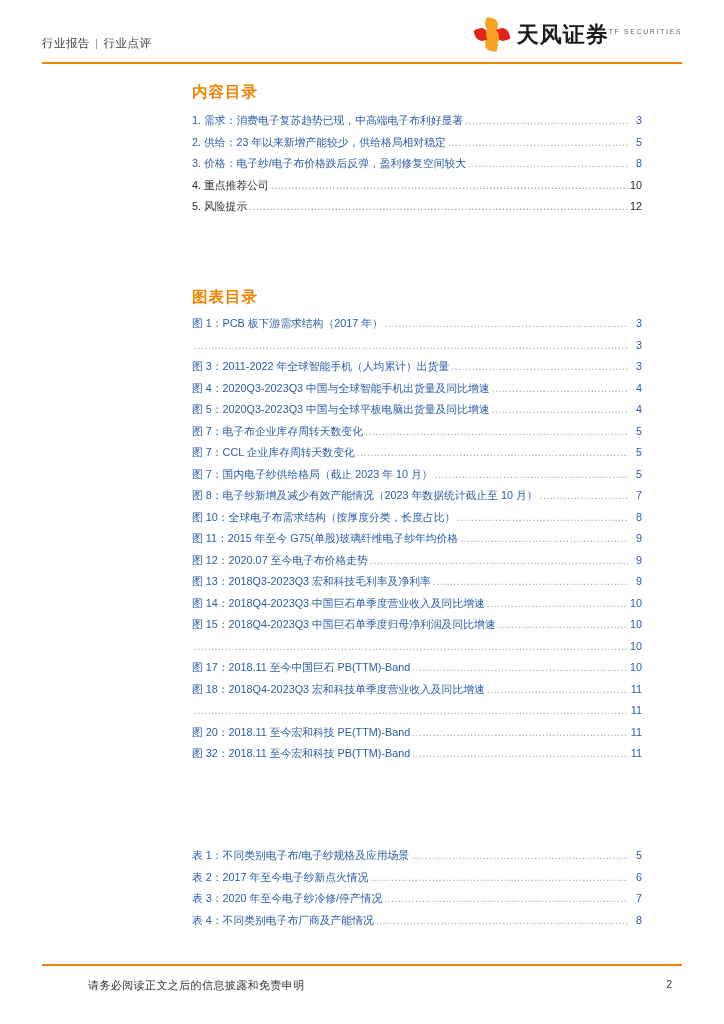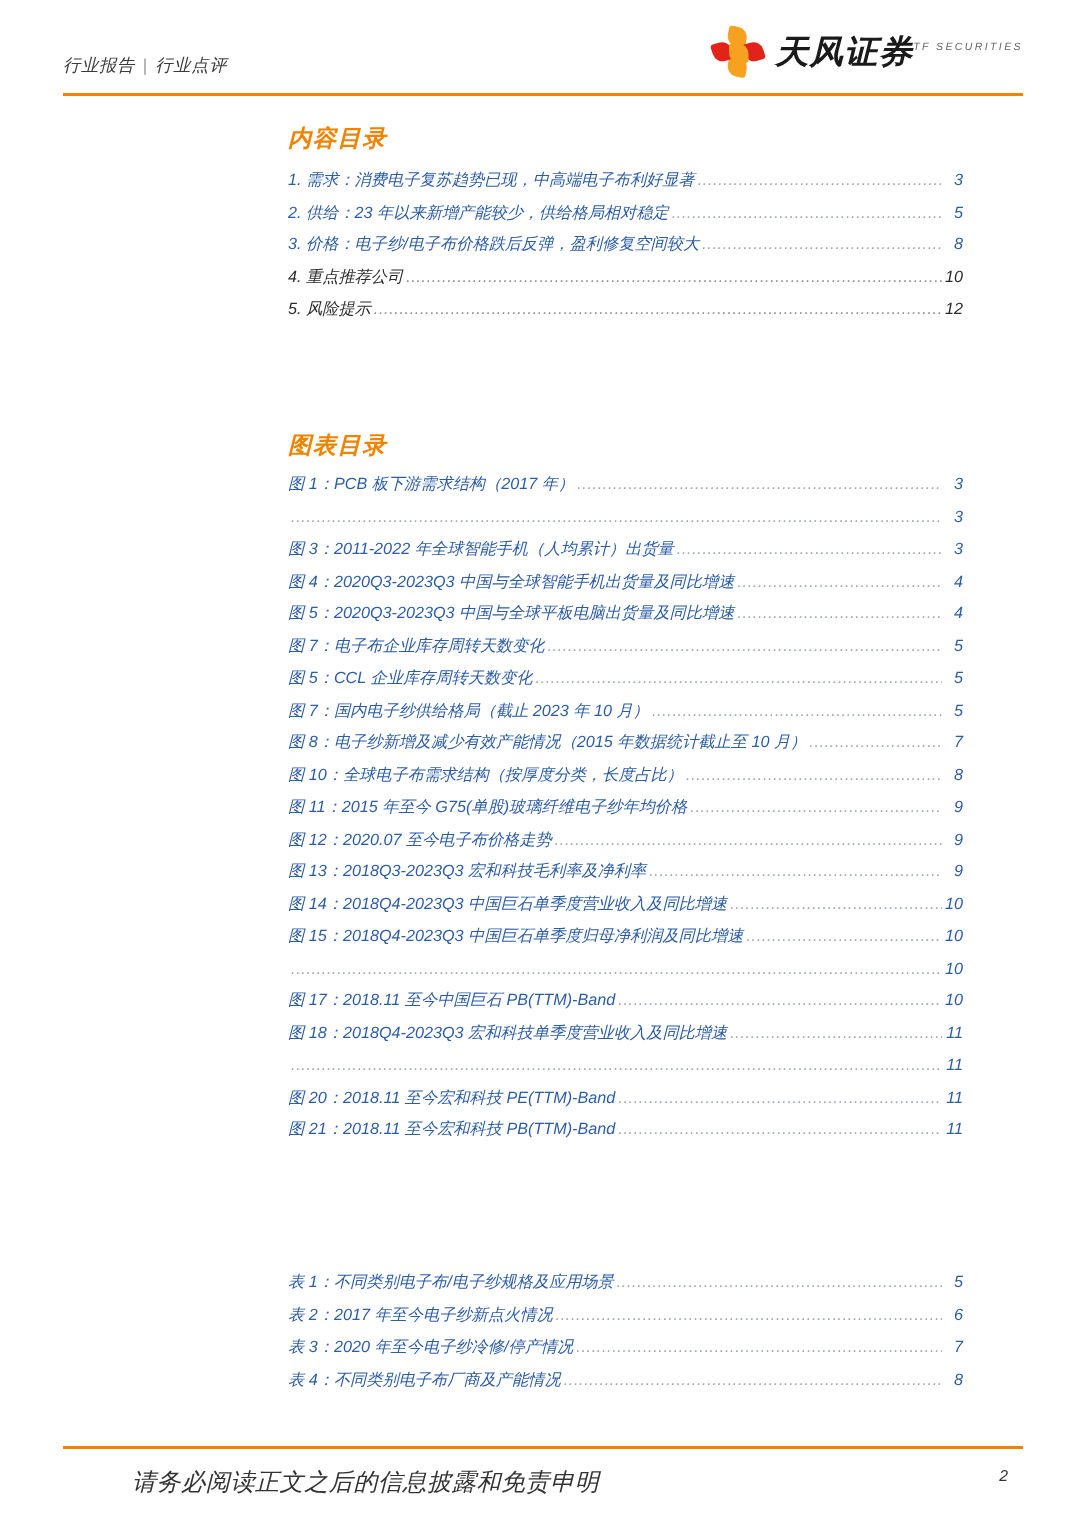--- a/index.html
+++ b/index.html
@@ -13,21 +13,20 @@
     font-family: "Liberation Sans", sans-serif;
     color: #333333;
     position: relative;
     overflow: hidden;
   }
   .page {
     position: relative;
     width: 628px;
     height: 1024px;
     box-sizing: border-box;
-    font-style: italic;
   }
 
   
   .header {
     position: absolute;
     top: 0;
     left: 0;
     width: 724px;
     height: 72px;
   }
@@ -158,21 +157,21 @@
     left: 42px;
     right: 42px;
     top: 0px;
     height: 2px;
     background: #f08300;
   }
   .footer-text {
     position: absolute;
     left: 88px;
     top: 14px;
-    font-size: 16px;
+    font-size: 11px;
     color: #333333;
     letter-spacing: 0.4px;
   }
   .footer-page {
     position: absolute;
     right: 52px;
     top: 14px;
     font-size: 10.5px;
     color: #333333;
   }
@@ -256,31 +255,31 @@
       <span class="toc-label">图 5：2020Q3-2023Q3 中国与全球平板电脑出货量及同比增速</span>
       <span class="toc-dots">..................................................................................................................................</span>
       <span class="toc-page">4</span>
     </div>
     <div class="toc-row">
       <span class="toc-label">图 7：电子布企业库存周转天数变化</span>
       <span class="toc-dots">..................................................................................................................................</span>
       <span class="toc-page">5</span>
     </div>
     <div class="toc-row">
-      <span class="toc-label">图 5：CCL 企业库存周转天数变化</span>
+      <span class="toc-label">图 7：CCL 企业库存周转天数变化</span>
       <span class="toc-dots">..................................................................................................................................</span>
       <span class="toc-page">5</span>
     </div>
     <div class="toc-row">
       <span class="toc-label">图 7：国内电子纱供给格局（截止 2023 年 10 月）</span>
       <span class="toc-dots">..................................................................................................................................</span>
       <span class="toc-page">5</span>
     </div>
     <div class="toc-row">
-      <span class="toc-label">图 8：电子纱新增及减少有效产能情况（2015 年数据统计截止至 10 月）</span>
+      <span class="toc-label">图 8：电子纱新增及减少有效产能情况（2023 年数据统计截止至 10 月）</span>
       <span class="toc-dots">..................................................................................................................................</span>
       <span class="toc-page">7</span>
     </div>
     <div class="toc-row">
       <span class="toc-label">图 10：全球电子布需求结构（按厚度分类，长度占比）</span>
       <span class="toc-dots">..................................................................................................................................</span>
       <span class="toc-page">8</span>
     </div>
     <div class="toc-row">
       <span class="toc-label">图 11：2015 年至今 G75(单股)玻璃纤维电子纱年均价格</span>
@@ -324,21 +323,21 @@
     <div class="toc-row">
       <span class="toc-dots">..................................................................................................................................</span>
       <span class="toc-page">11</span>
     </div>
     <div class="toc-row">
       <span class="toc-label">图 20：2018.11 至今宏和科技 PE(TTM)-Band</span>
       <span class="toc-dots">..................................................................................................................................</span>
       <span class="toc-page">11</span>
     </div>
     <div class="toc-row">
-      <span class="toc-label">图 21：2018.11 至今宏和科技 PB(TTM)-Band</span>
+      <span class="toc-label">图 32：2018.11 至今宏和科技 PB(TTM)-Band</span>
       <span class="toc-dots">..................................................................................................................................</span>
       <span class="toc-page">11</span>
     </div>
   </div>
 
   <div class="toc-list" id="toc-table-list">
     <div class="toc-row">
       <span class="toc-label">表 1：不同类别电子布/电子纱规格及应用场景</span>
       <span class="toc-dots">..................................................................................................................................</span>
       <span class="toc-page">5</span>

